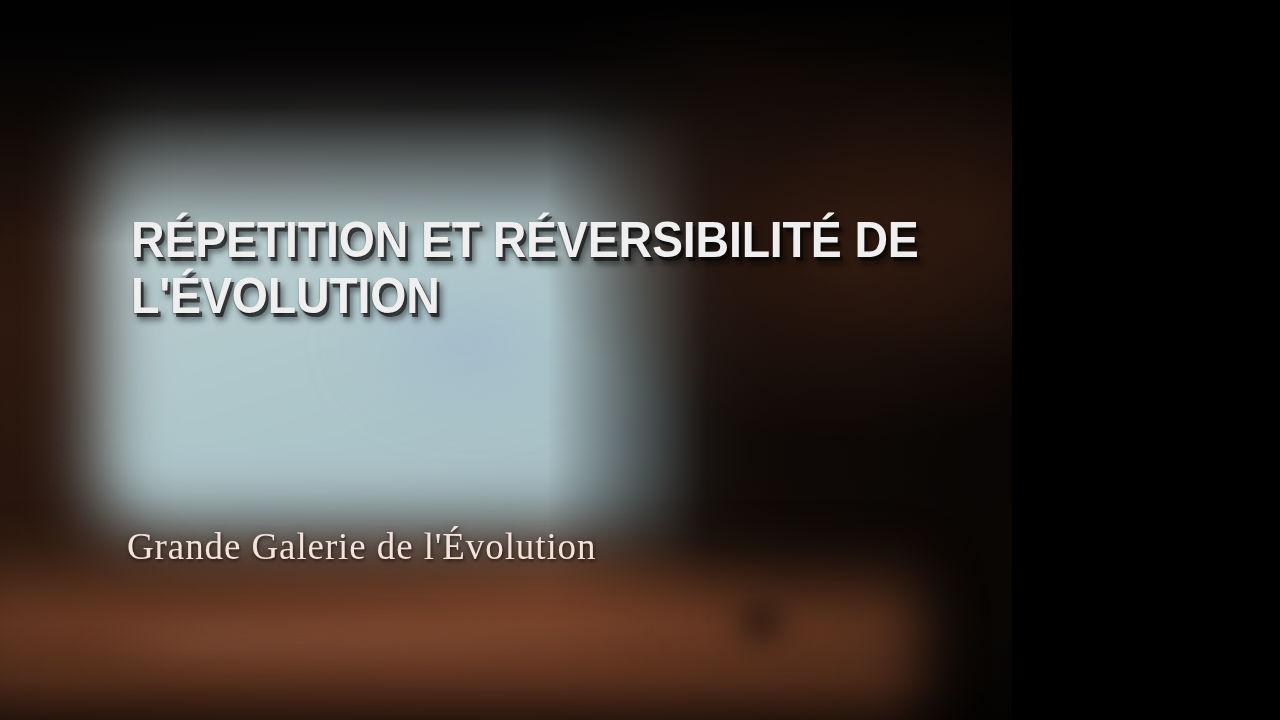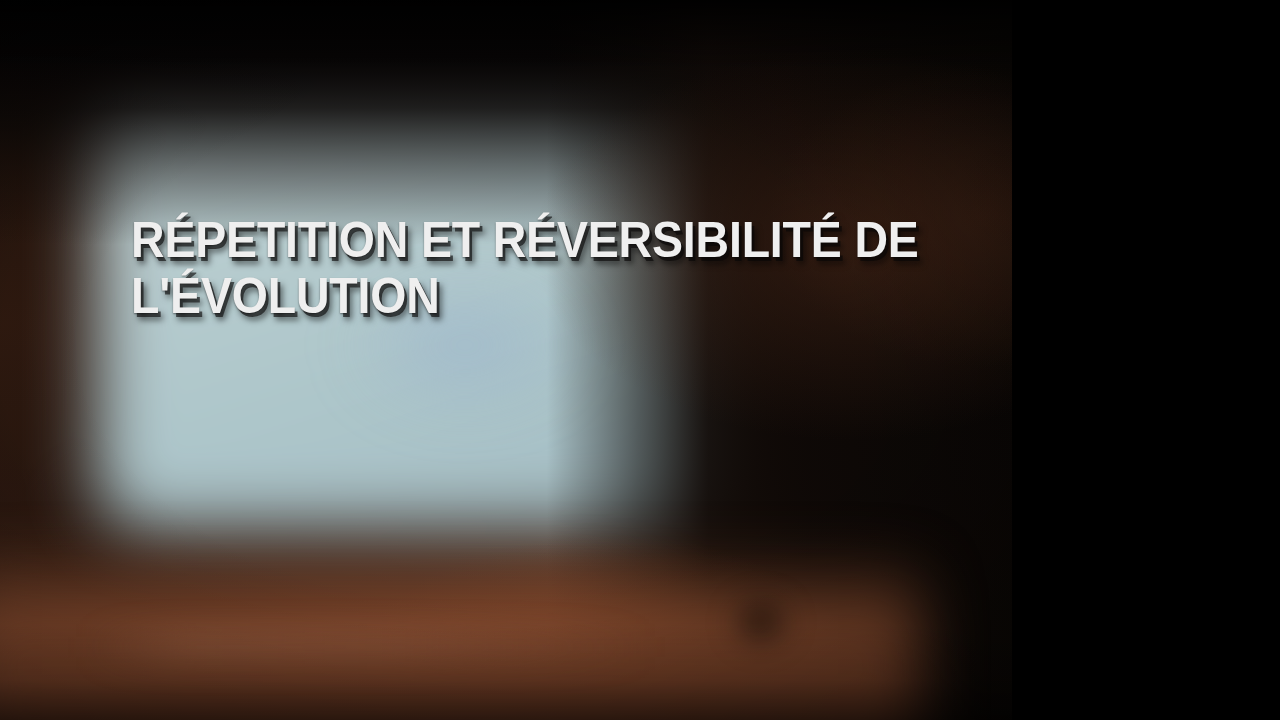--- a/index.html
+++ b/index.html
@@ -246,15 +246,16 @@
   <div class="bg-layer bg-warmglow"></div>
   <div class="bg-pillar"></div>
   <div class="bg-desk"></div>
   <div class="bg-desk-hl"></div>
   <div class="bg-object"></div>
   <div class="bg-layer bg-vignette"></div>
   <div class="bg-layer bg-edges"></div>
 
   <div class="text-layer">
     <h1 class="title">RÉPETITION ET RÉVERSIBILITÉ DE L'ÉVOLUTION</h1>
+    <p class="subtitle">Grande Galerie de l'Évolution</p>
   </div>
 
 </div>
 
 </body></html>

